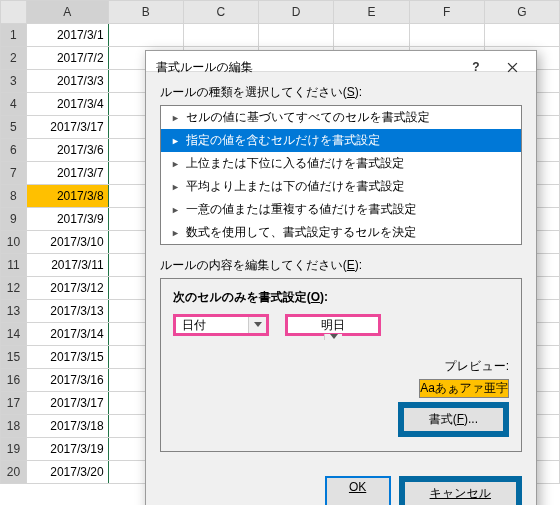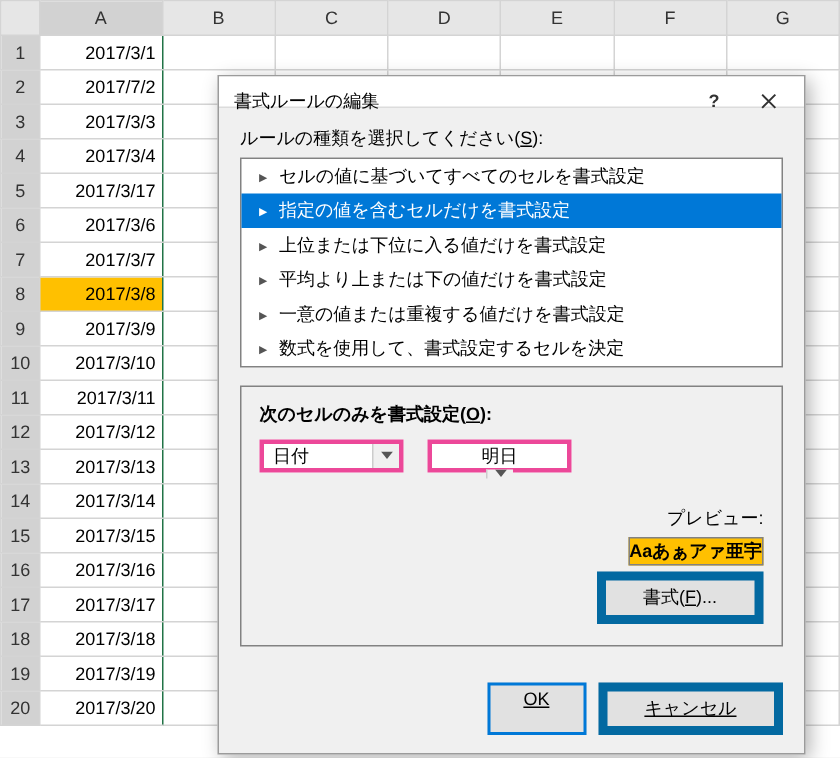--- a/index.html
+++ b/index.html
@@ -139,21 +139,20 @@
   .previewrow {
     display: flex; align-items: flex-end; gap: 4px; flex-direction: column;
   }
   .previewbox {
     flex: 1;
     border: 1px solid #828282;
     background: #ffc000;
     height: 38px;
     display: flex; align-items: center; justify-content: center;
     color: #000;
-    font-weight: bold;
   }
   .btn {
     border: 6px solid #0369a1;
     background: #e1e1e1;
     padding: 3px 25px;
     min-width: 66px;
     text-align: center;
     cursor: default;
   }
   .btn.primary {
@@ -436,20 +435,23 @@
         <div class="ruleitem">
           <span class="arrow">►</span>
           <span>一意の値または重複する値だけを書式設定</span>
         </div>
         <div class="ruleitem">
           <span class="arrow">►</span>
           <span>数式を使用して、書式設定するセルを決定</span>
         </div>
       </div>
 
+    <div class="label">
+      <span>ルールの内容を編集してください(</span><span class="underline">E</span><span>):</span>
+    </div>
     <div class="editbox">
       <div class="sublabel">
         <span>次のセルのみを書式設定(</span><span class="underline">O</span><span>):</span>
       </div>
       <div class="selectrow">
         <div class="select sel1">
           <span class="selval">日付</span>
           <span class="selbtn">
               <svg viewBox="0 0 8 6">
                 <path d="M0 0 L4 5 L8 0" fill="#555"></path>

